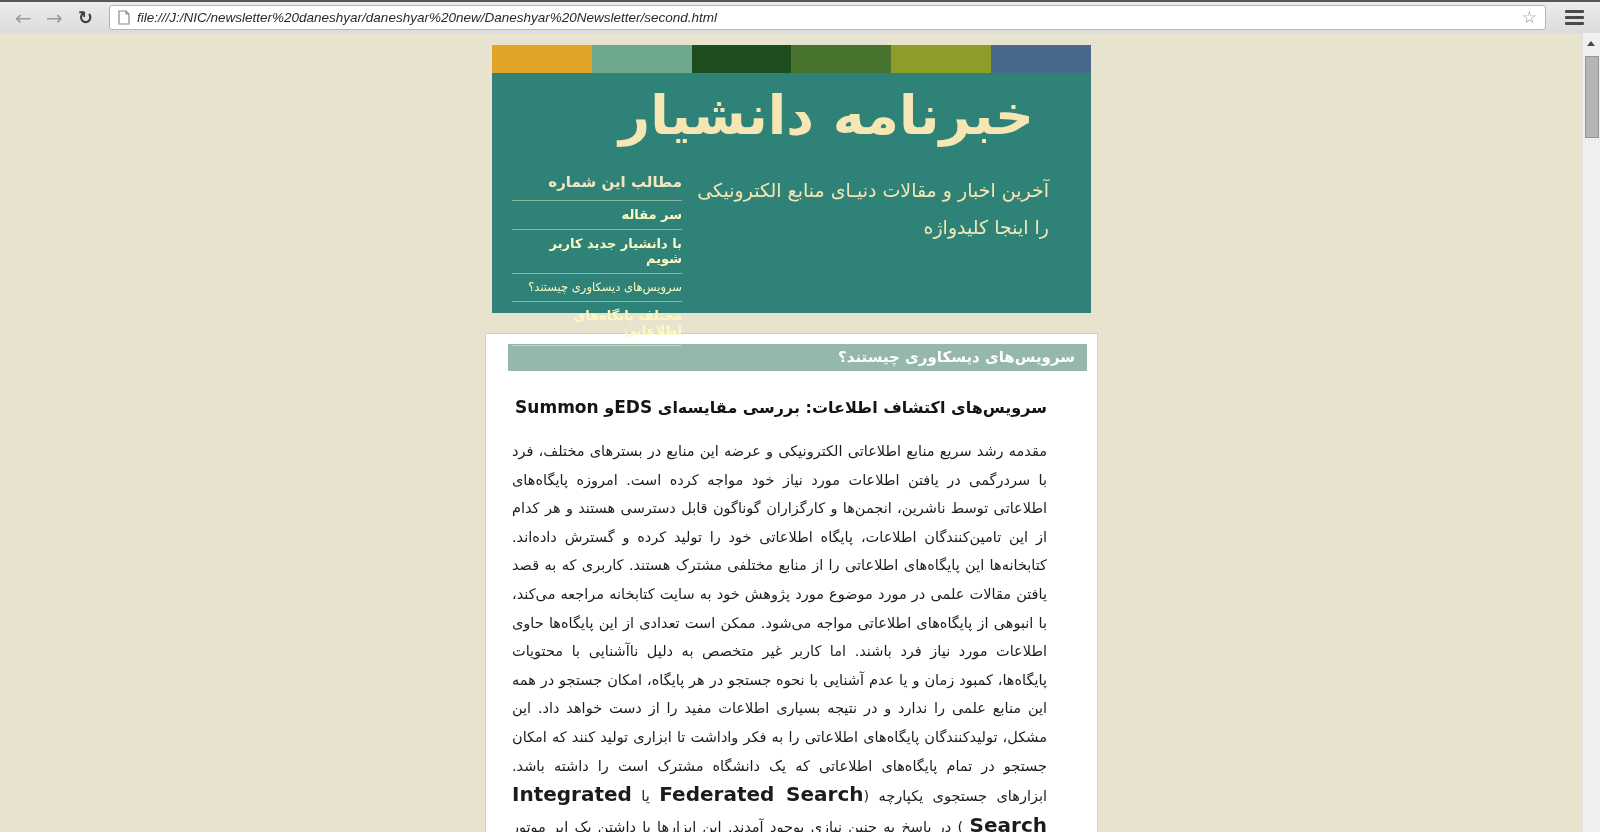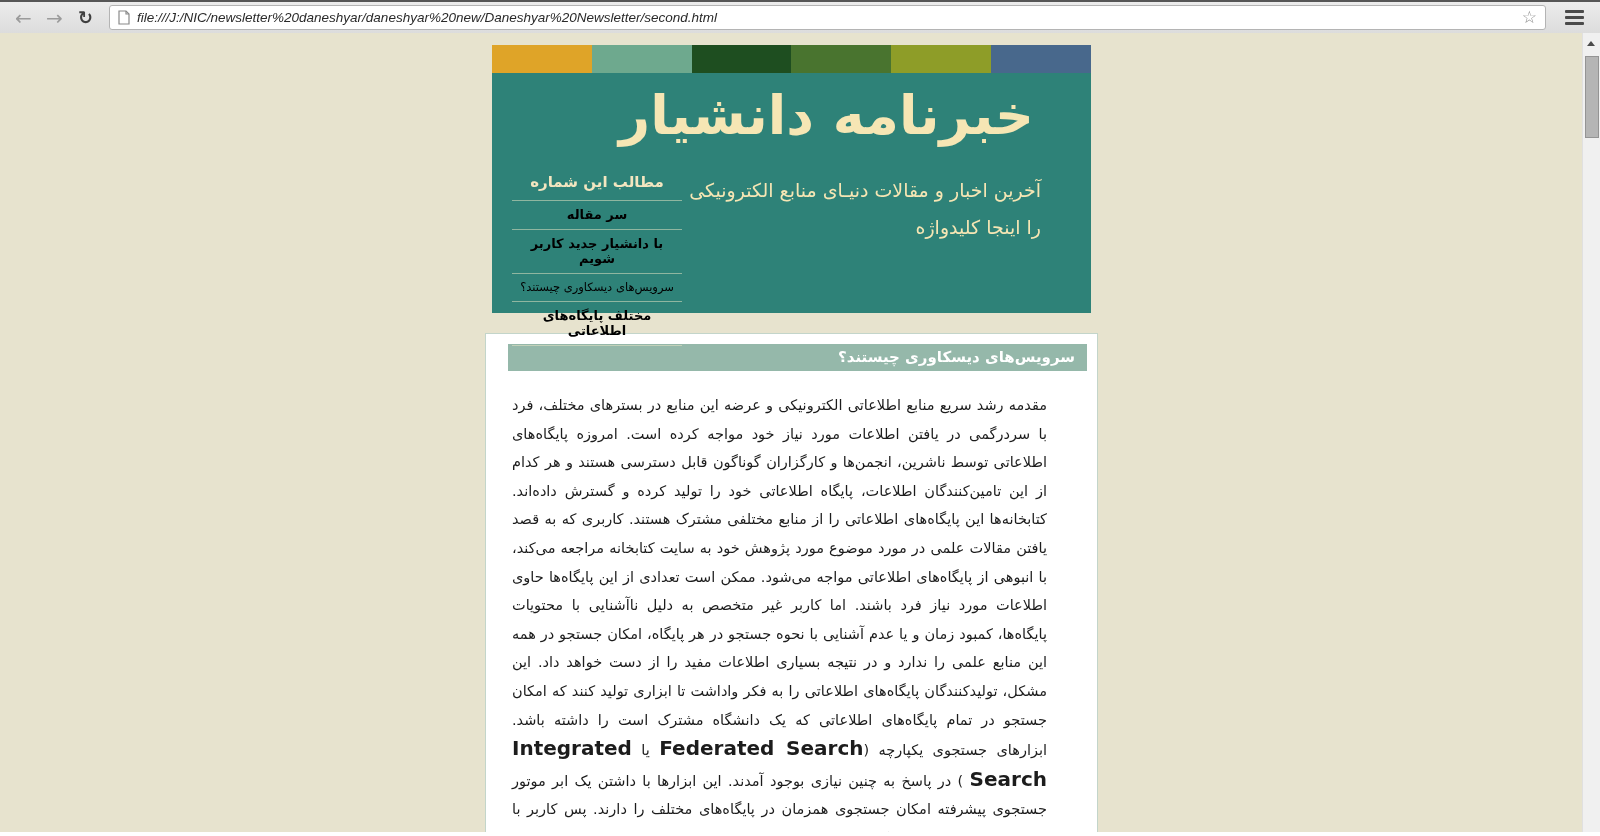--- a/index.html
+++ b/index.html
@@ -51,30 +51,30 @@
   
   .nl-header{width:599px;margin:12px auto 0;}
   .palette-strip{display:flex;height:28px;}
   .palette-strip div{flex:1;}
   .nl-teal{height:240px;background:#2E8278;position:relative;}
   .nl-title{
     position:absolute;top:4px;right:50px;margin:7px;
     font-size:54px;font-weight:bold;color:#F6E6B4;direction:rtl;white-space:nowrap;
   }
   .nl-subtitle{
-    position:absolute;top:99px;right:50px;direction:rtl;text-align:right;
+    position:absolute;top:99px;right:42px;direction:rtl;text-align:right;
     font-size:19px;line-height:37px;color:#F6E6B4;width:360px;
   }
-  .issue-menu{position:absolute;top:100px;left:20px;width:170px;direction:rtl;text-align:center;}
+  .issue-menu{position:absolute;top:100px;left:20px;width:170px;direction:rtl;text-align:right;}
   .menu-heading{
     font-size:15px;font-weight:bold;color:#F3E6C0;
     padding-bottom:9px;border-bottom:1px solid rgba(240,233,200,.5);
   }
   .menu-item{
-    display:block;padding:6px 0 7px;font-size:13px;font-weight:bold;color:#000000;
+    display:block;padding:6px 0 7px;font-size:13px;font-weight:bold;color:#fef9c3;
     text-decoration:none;border-bottom:1px solid rgba(240,233,200,.5);cursor:pointer;
   }
   .menu-item.active{font-size:11.5px;font-weight:normal;}
   
   .content-card{
     width:591px;margin:20px auto 0;background:#ffffff;border:1px solid #C3D5CA;
     padding:10px 10px 260px 10px;
   }
   .section-bar{
     height:27px;line-height:27px;background:#95B8AA;color:#ffffff;
@@ -147,20 +147,21 @@
           <a class="menu-item">با دانشیار جدید کاربر شویم</a>
           <a class="menu-item active">سرویس‌های دیسکاوری چیستند؟</a>
           <a class="menu-item">مختلف پایگاه‌های اطلاعاتی</a>
         </nav>
       </div>
     </div>
 
     <div class="content-card">
       <div class="section-bar" style="background: rgb(149, 184, 170);">سرویس‌های دیسکاوری چیستند؟</div>
 
+      <h2 class="article-title"><span>سرویس‌های اکتشاف اطلاعات: بررسی مقایسه‌ای </span><span class="latin">EDS</span><span>و </span><span class="latin">Summon</span></h2>
 
       <p class="article-body"><span>مقدمه رشد سریع منابع اطلاعاتی الکترونیکی و عرضه این منابع در بسترهای مختلف، فرد با سردرگمی در یافتن اطلاعات مورد نیاز خود مواجه کرده است. امروزه پایگاه‌های اطلاعاتی توسط ناشرین، انجمن‌ها و کارگزاران گوناگون قابل دسترسی هستند و هر کدام از این تامین‌کنندگان اطلاعات، پایگاه اطلاعاتی خود را تولید کرده و گسترش داده‌اند. کتابخانه‌ها این پایگاه‌های اطلاعاتی را از منابع مختلفی مشترک هستند. کاربری که به قصد یافتن مقالات علمی در مورد موضوع مورد پژوهش خود به سایت کتابخانه مراجعه می‌کند، با انبوهی از پایگاه‌های اطلاعاتی مواجه می‌شود. ممکن است تعدادی از این پایگاه‌ها حاوی اطلاعات مورد نیاز فرد باشند. اما کاربر غیر متخصص به دلیل ناآشنایی با محتویات پایگاه‌ها، کمبود زمان و یا عدم آشنایی با نحوه جستجو در هر پایگاه، امکان جستجو در همه این منابع علمی را ندارد و در نتیجه بسیاری اطلاعات مفید را از دست خواهد داد. این مشکل، تولیدکنندگان پایگاه‌های اطلاعاتی را به فکر واداشت تا ابزاری تولید کنند که امکان جستجو در تمام پایگاه‌های اطلاعاتی که یک دانشگاه مشترک است را داشته باشد. ابزارهای جستجوی یکپارچه (</span><span class="latin">Federated Search</span><span> یا </span><span class="latin">Integrated Search</span><span> ) در پاسخ به چنین نیازی بوجود آمدند. این ابزارها با داشتن یک ابر موتور جستجوی پیشرفته امکان جستجوی همزمان در پایگاه‌های مختلف را دارند. پس کاربر با ورود به سایت کتابخانه با یک فیلد جستجو مواجه می‌شود و کلیدواژه‌های مورد نیاز خود را وارد می‌کند. ابزار کاوش، این جستجو را در تمام پایگاه‌های مشترک آن کتابخانه انجام می‌دهد.</span></p>
     </div>
 
   </div>
 
   <div class="scrollbar">
     <div class="scroll-up">
         <span class="tri"></span>
       </div>

